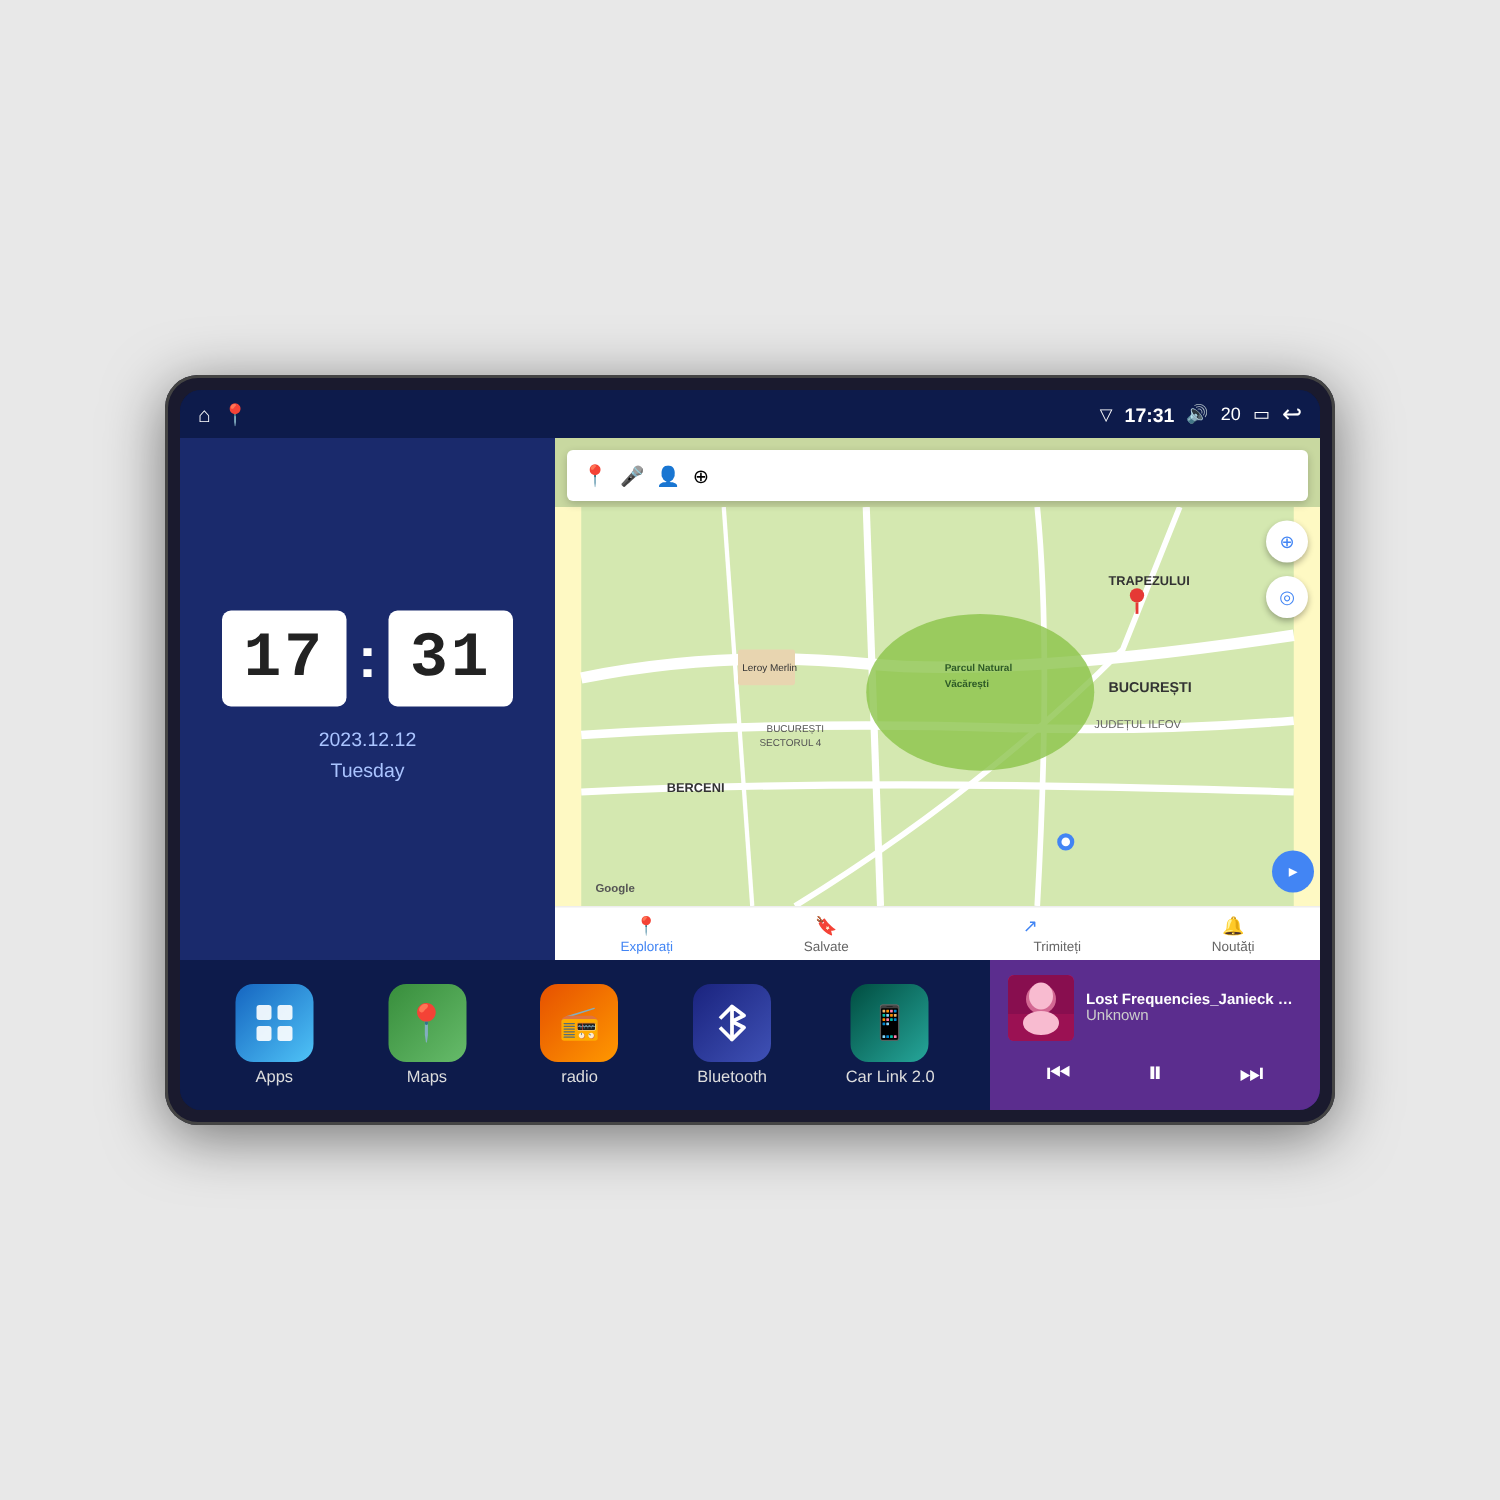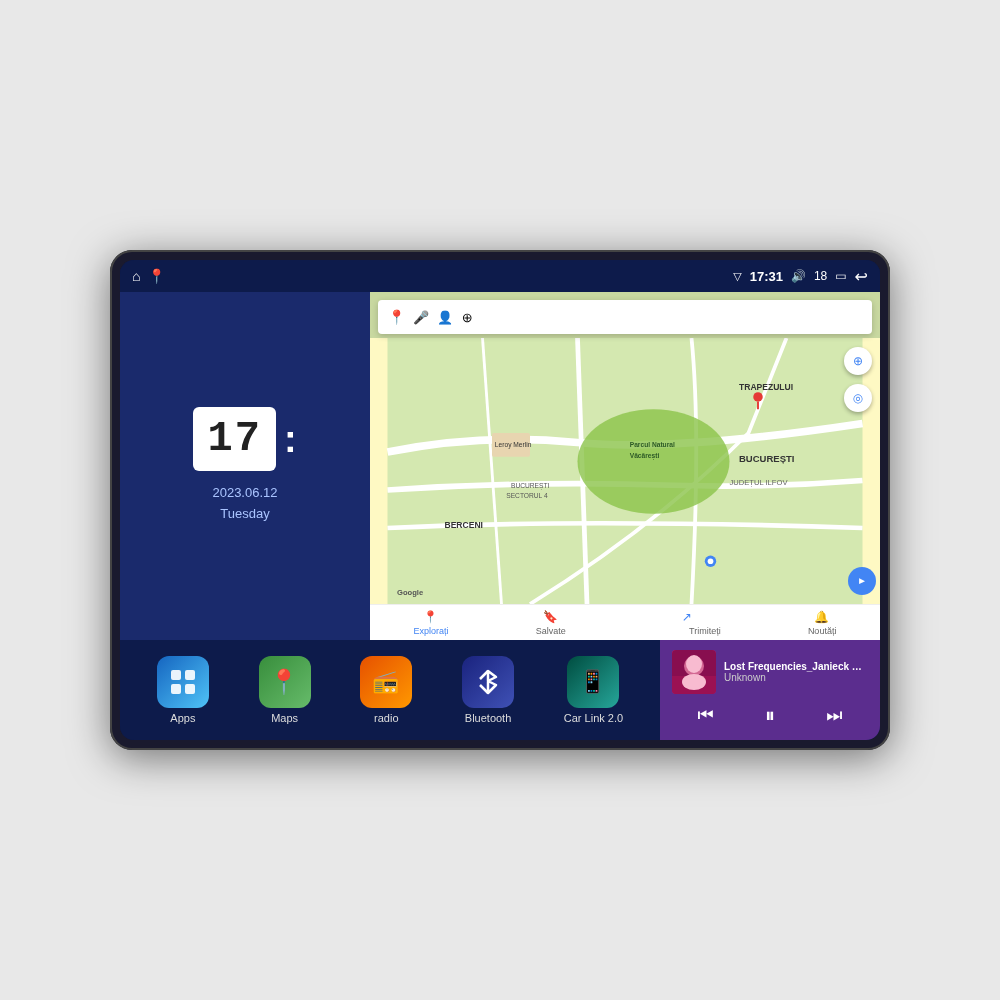--- a/index.html
+++ b/index.html
@@ -347,37 +347,38 @@
 
     <div class="status-bar">
       <div class="status-left">
         <span style="color:white;font-size:14px;">⌂</span>
         <span style="color:white;font-size:14px;">📍</span>
       </div>
       <div class="status-right">
         <span style="font-size:11px;">▽</span>
         <span style="font-weight:bold;font-size:13px;">17:31</span>
         <span>🔊</span>
-        <span>18</span>
+        <span>20</span>
         <span>▭</span>
         <span style="font-size:16px;">↩</span>
       </div>
     </div>
 
     <div class="main-content">
 
       <div class="top-section">
 
         <div class="clock-widget">
           <div class="clock-display">
             <div class="clock-digit-block">17</div>
             <div class="clock-separator">:</div>
+            <div class="clock-digit-block">31</div>
           </div>
           <div class="clock-date">
-            <div>2023.06.12</div>
+            <div>2023.12.12</div>
             <div>Tuesday</div>
           </div>
         </div>
 
         <div class="map-widget">
 
           <div class="map-search-bar">
             <span style="color:#4285f4;font-size:14px;">📍</span>
             <span style="color:#555;font-size:13px;">🎤</span>
             <span style="font-size:13px;">👤</span>

